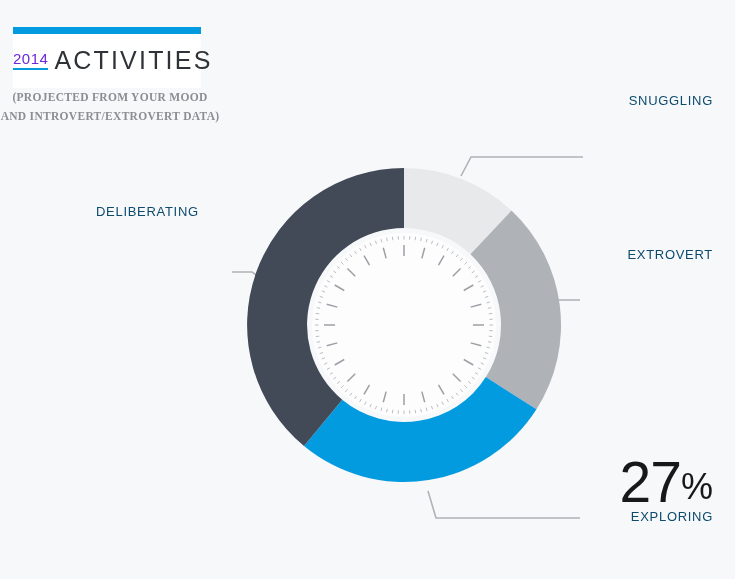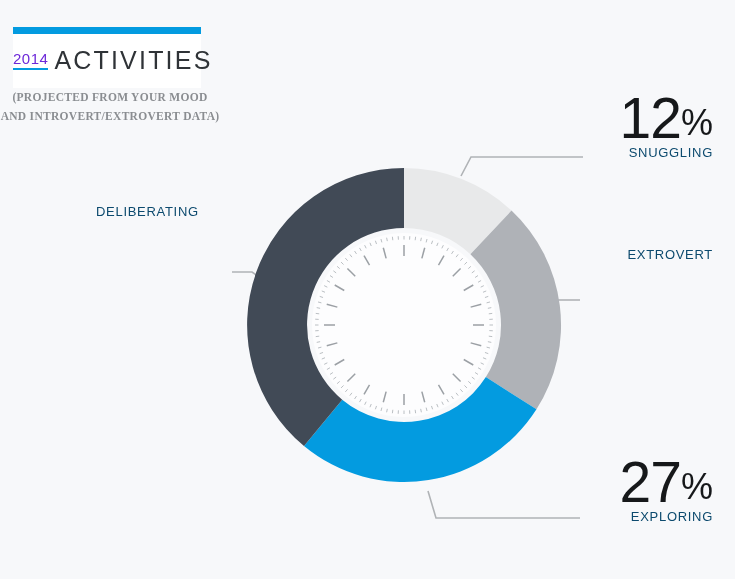--- a/index.html
+++ b/index.html
@@ -274,21 +274,20 @@
             <line x1="-56.57" y1="-56.57" x2="-48.79" y2="-48.79"></line>
             <line x1="-40.00" y1="-69.28" x2="-34.50" y2="-59.76"></line>
             <line x1="-20.71" y1="-77.27" x2="-17.86" y2="-66.65"></line>
           </g>
       </g>
     </g>
   </svg>
 </div>
 
 <div class="callout right" id="callout-snuggling">
-  <span class="pct"><span>12</span><span class="sym">%</span></span>
   <span class="name">SNUGGLING</span>
 </div>
 
 <div class="callout right" id="callout-chuckling">
   <span class="name">EXTROVERT</span>
 </div>
 
 <div class="callout right" id="callout-exploring">
   <span class="pct"><span>27</span><span class="sym">%</span></span>
   <span class="name">EXPLORING</span>

